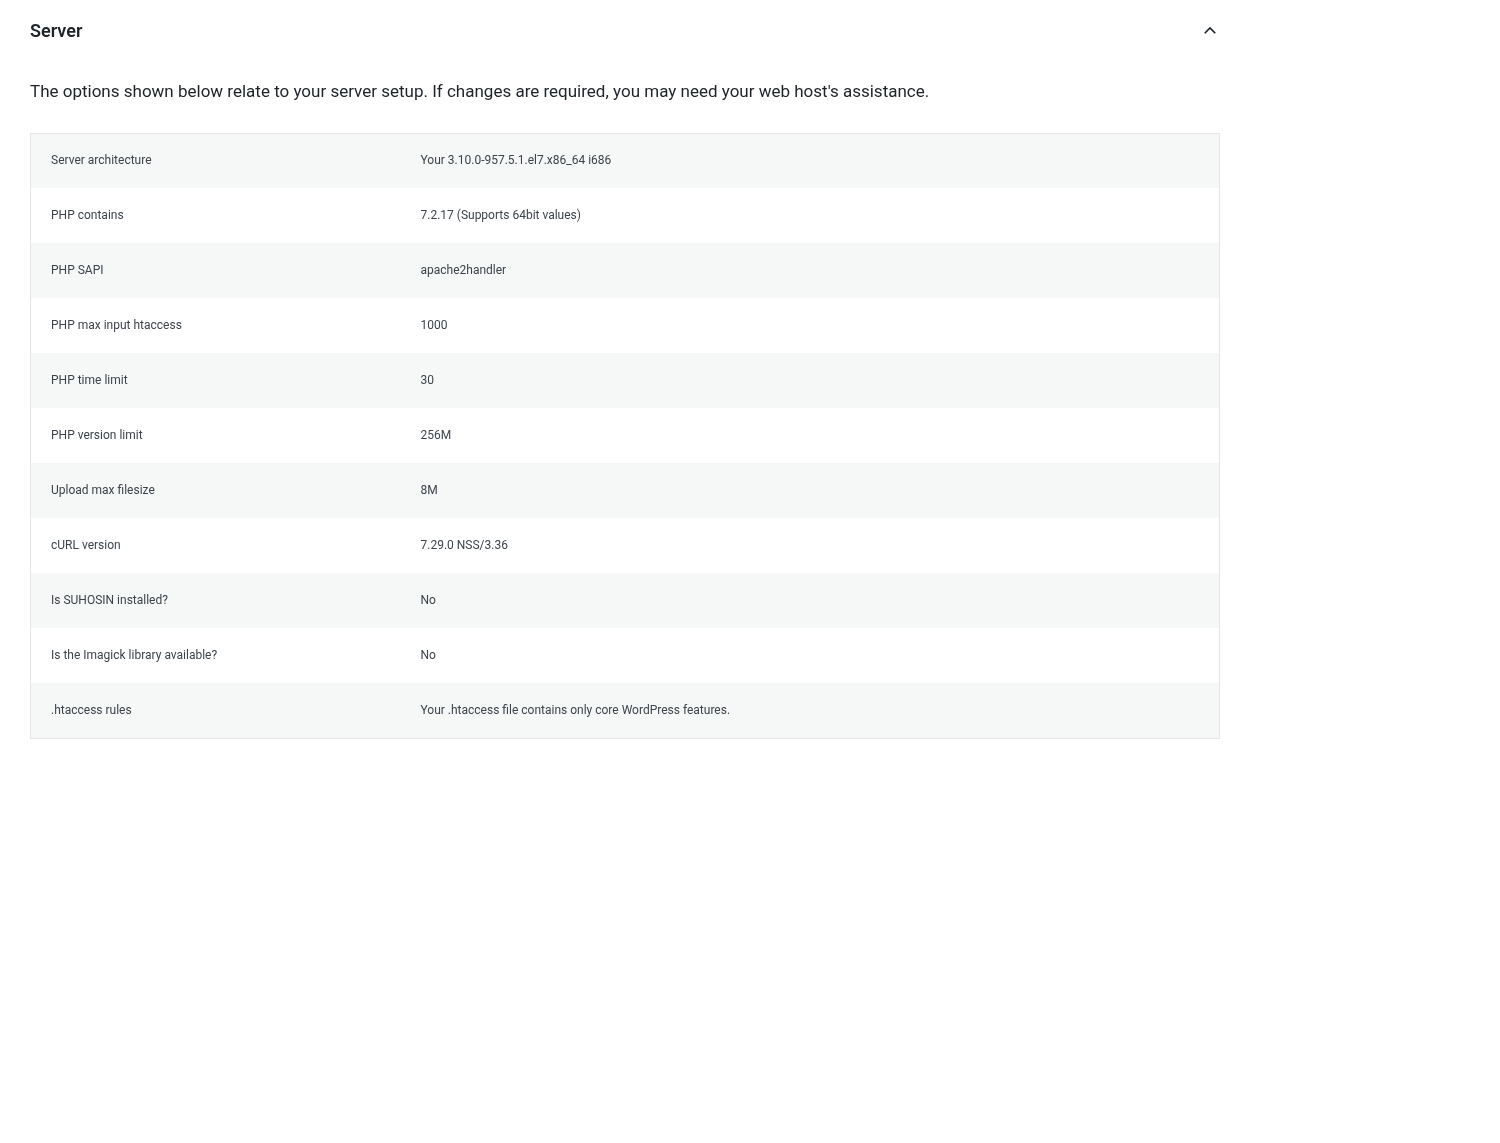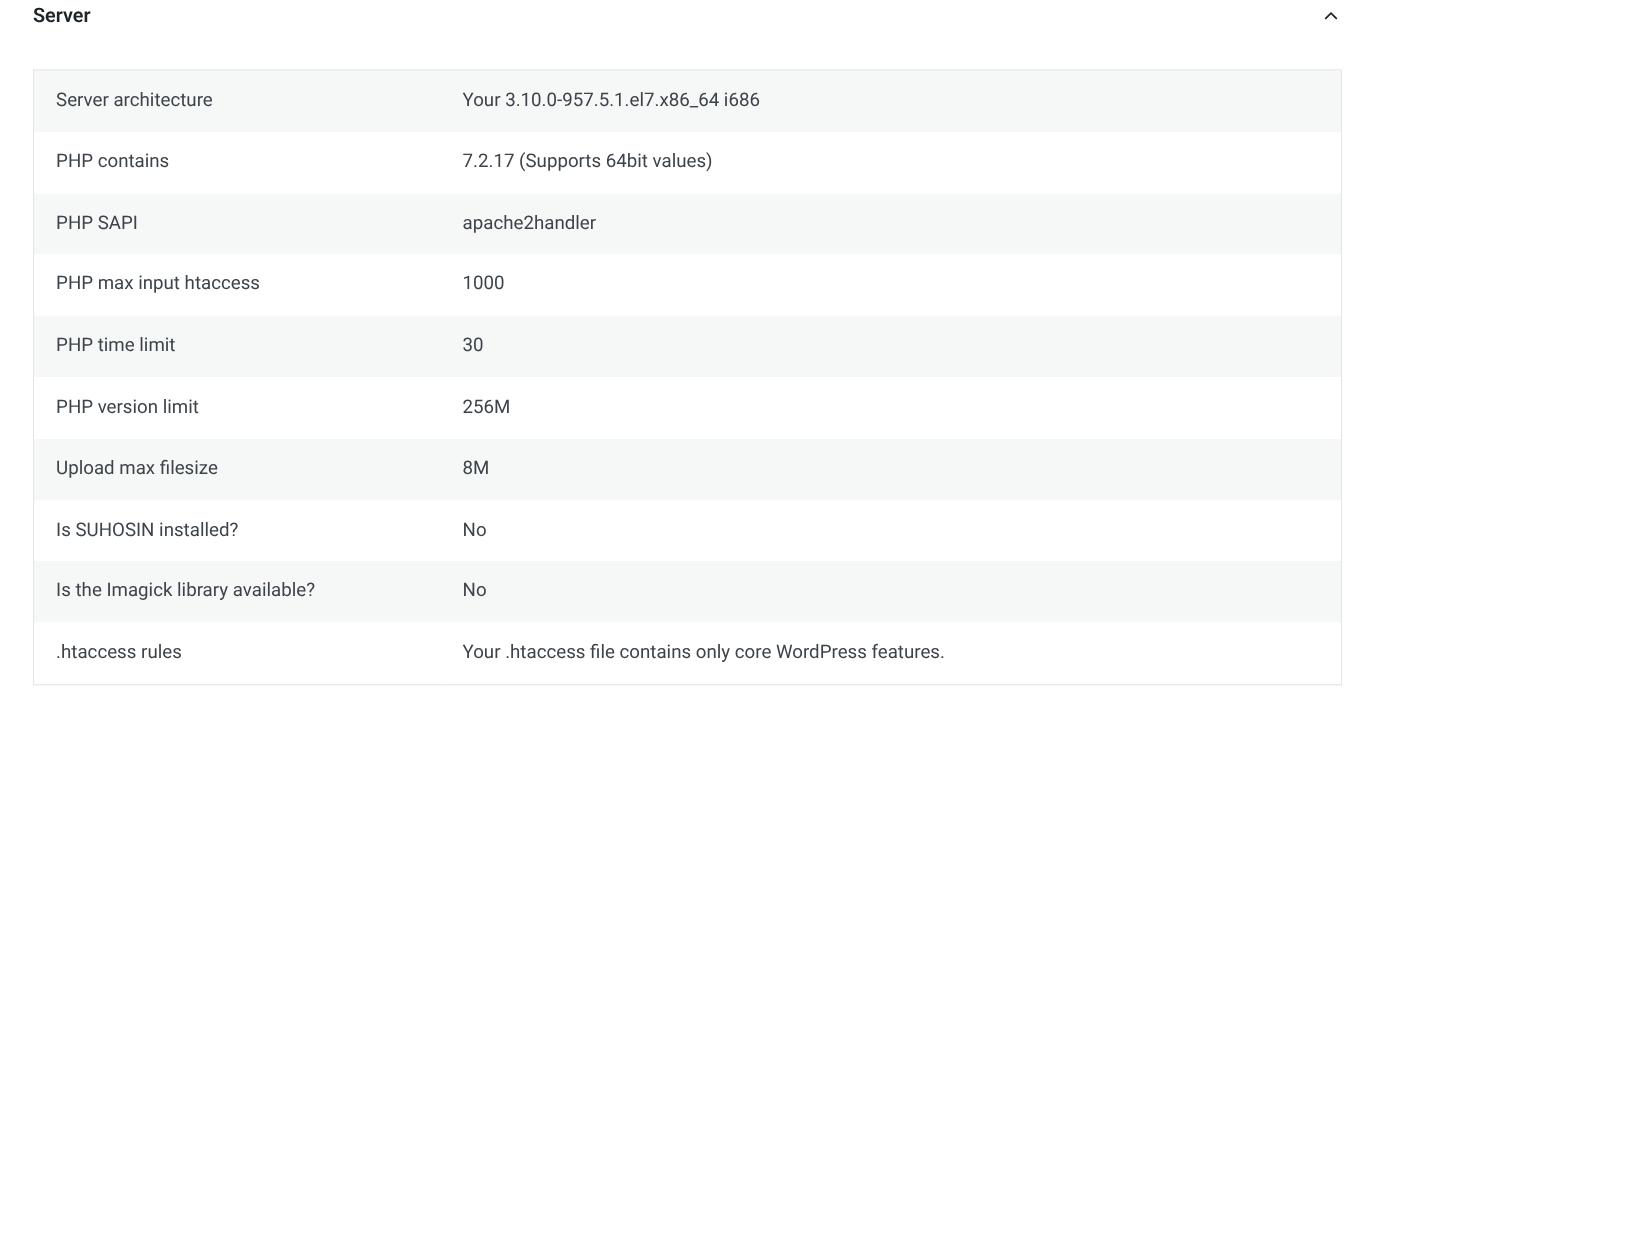--- a/index.html
+++ b/index.html
@@ -6,21 +6,21 @@
       box-sizing: border-box;
     }
     body {
       margin: 0;
       padding: 0;
       background: #ffffff;
       font-family: -apple-system, BlinkMacSystemFont, "Segoe UI", Roboto, Oxygen, Ubuntu, sans-serif;
       color: #1d2327;
     }
     .container {
-      padding: 4px 30px 40px 30px;
+      padding: 20px 30px 40px 30px;
       width: 1250px;
     }
     .header {
       display: flex;
       align-items: center;
       justify-content: space-between;
       margin-bottom: 38px;
     }
     .header h2 {
       font-size: 18px;
@@ -58,21 +58,21 @@
       height: 55px;
     }
     .table tr:nth-child(odd) {
       background: #f6f7f7;
     }
     .table tr:nth-child(even) {
       background: #ffffff;
     }
     .table td {
       padding: 16px 20px;
-      font-size: 17px;
+      font-size: 12px;
       color: #3c434a;
       vertical-align: middle;
       line-height: 1.4;
     }
     .table td.label {
       width: 370px;
     }
     .table td.value {
     }
   </style>
@@ -81,20 +81,21 @@
 
 <div class="container">
   <div class="header">
     <h2>Server</h2>
     <div class="chevron">
       <svg viewBox="0 0 24 24">
         <polyline points="5 15 12 8 19 15"></polyline>
       </svg>
     </div>
   </div>
+  <p class="description">The options shown below relate to your server setup. If changes are required, you may need your web host's assistance.</p>
 
   <table class="table">
     <tbody id="table-body">
         <tr>
           <td class="label">Server architecture</td>
           <td class="value">Your 3.10.0-957.5.1.el7.x86_64 i686</td>
         </tr>
         <tr>
           <td class="label">PHP contains</td>
           <td class="value">7.2.17 (Supports 64bit values)</td>
@@ -113,20 +114,24 @@
         </tr>
         <tr>
           <td class="label">PHP version limit</td>
           <td class="value">256M</td>
         </tr>
         <tr>
           <td class="label">Upload max filesize</td>
           <td class="value">8M</td>
         </tr>
         <tr>
+          <td class="label">cURL version</td>
+          <td class="value">7.29.0 NSS/3.36</td>
+        </tr>
+        <tr>
           <td class="label">Is SUHOSIN installed?</td>
           <td class="value">No</td>
         </tr>
         <tr>
           <td class="label">Is the Imagick library available?</td>
           <td class="value">No</td>
         </tr>
         <tr>
           <td class="label">.htaccess rules</td>
           <td class="value">Your .htaccess file contains only core WordPress features.</td>

